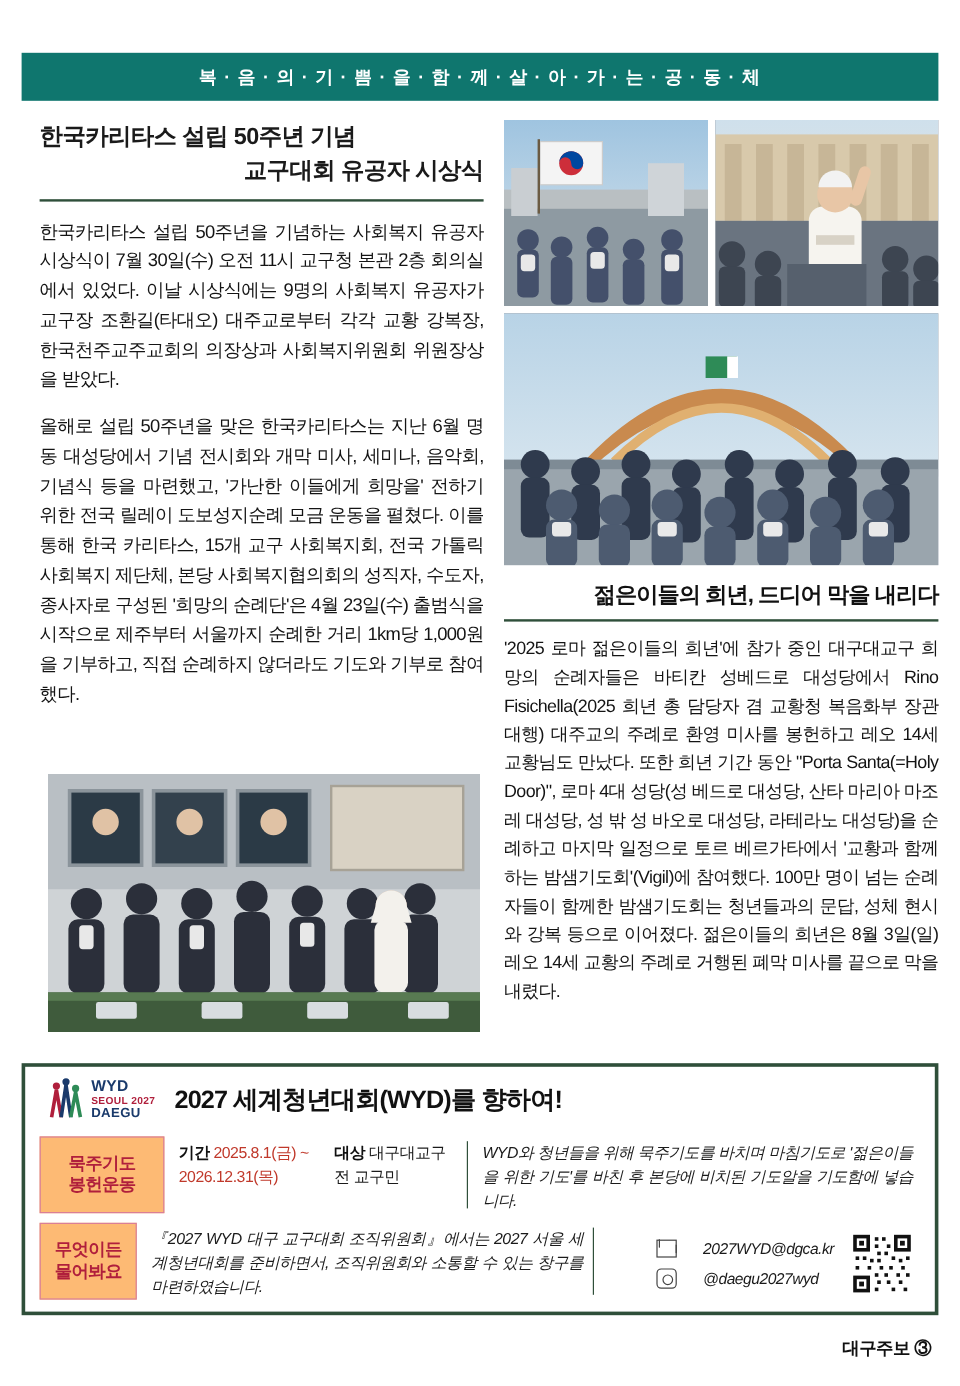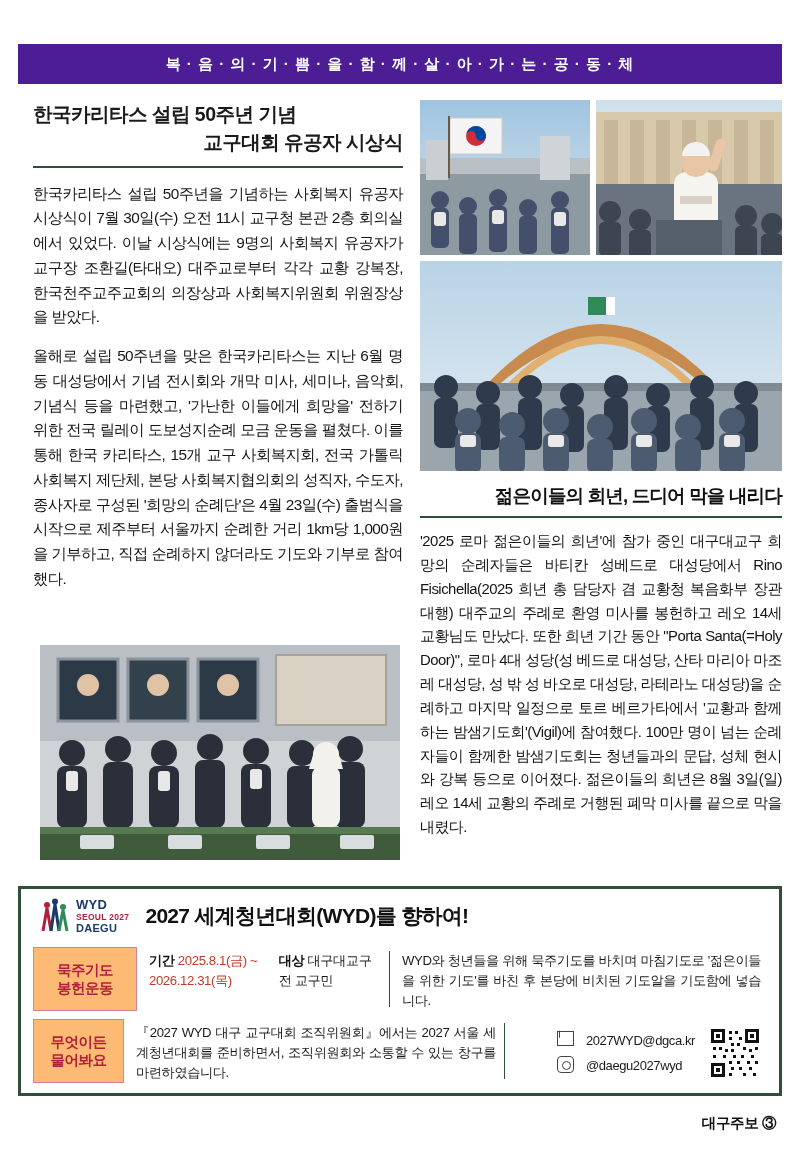--- a/index.html
+++ b/index.html
@@ -20,21 +20,21 @@
     left: 0; top: 0;
     width: 800px;
     height: 1155px;
     background: #ffffff;
   }
   
   .banner {
     position: absolute;
     left: 18px; top: 44px;
     width: 764px; height: 40px;
-    background: #4c1d95;
+    background: #0f766e;
     color: #ffffff;
     display: flex;
     align-items: center;
     justify-content: center;
     letter-spacing: 1px;
     font-size: 15px;
     font-weight: bold;
   }
   
   .left-col {
@@ -192,31 +192,33 @@
   .row-right {
     flex: 1;
     padding: 4px 8px 0 12px;
     box-sizing: border-box;
     font-size: 13.2px;
     line-height: 1.5;
     letter-spacing: -0.4px;
     display: flex;
     align-items: center;
     text-align: justify;
+    font-style: italic;
   }
   .contact-block {
     display: flex;
     flex-direction: column;
     gap: 6px;
     font-size: 13px;
     justify-content: center;
   }
   .contact-line {
     display: flex;
-    gap: 12px;
+    align-items: center;
+    gap: 22px;
     padding-left: 40px;
   }
   .ci {
     width: 17px; height: 15px;
     border: 1.2px solid #444;
     display: inline-block;
     position: relative;
     box-sizing: border-box;
   }
   .ci.mail::after {

